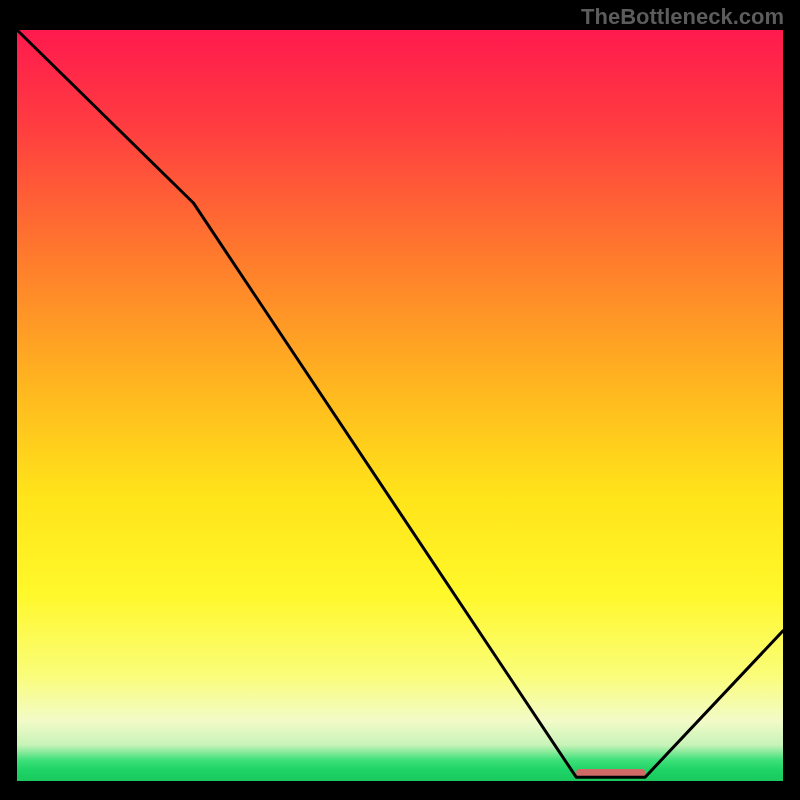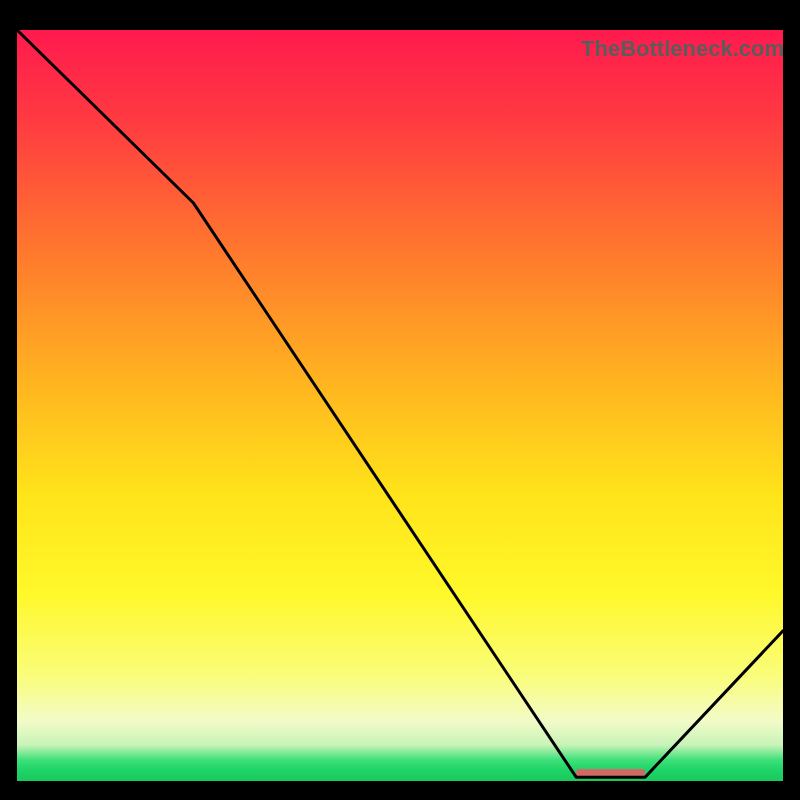--- a/index.html
+++ b/index.html
@@ -12,21 +12,20 @@
   }
   .attribution {
     position: absolute;
     top: 4px;
     right: 16px;
     font-family: Arial, Helvetica, sans-serif;
     font-size: 22px;
     font-weight: bold;
     color: #5c5c5c;
     z-index: 10;
-    margin-top: 32px;
   }
   .plot {
     position: absolute;
     left: 17px;
     top: 30px;
     width: 766px;
     height: 751px;
   }
   .plot svg {
     display: block;

